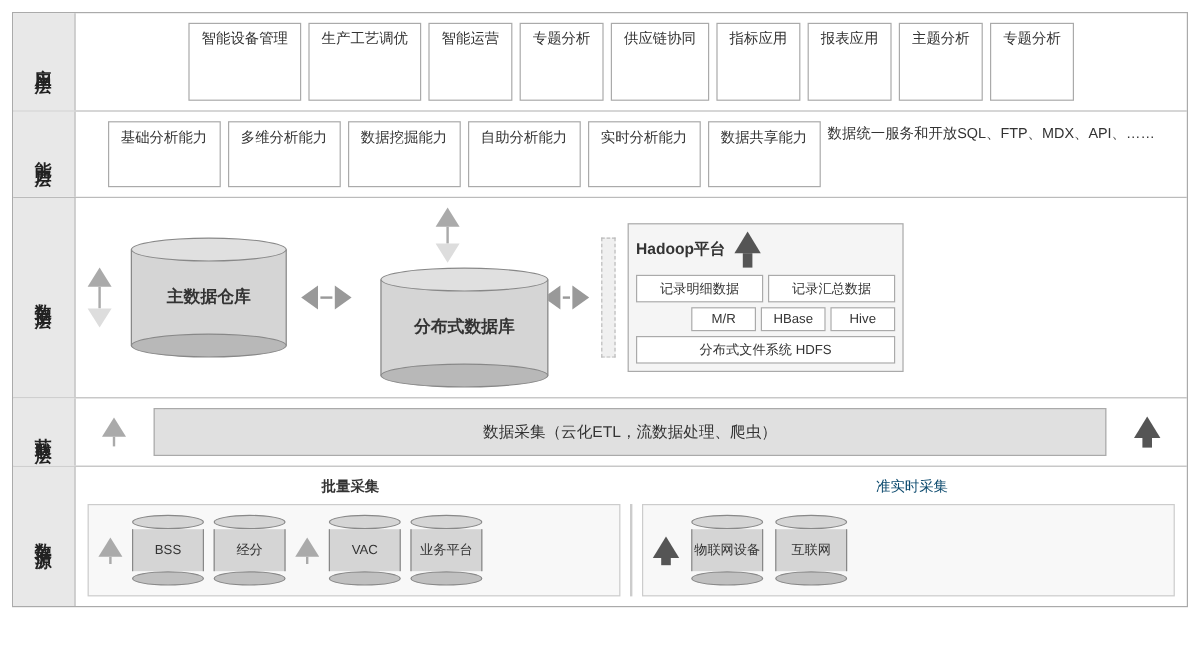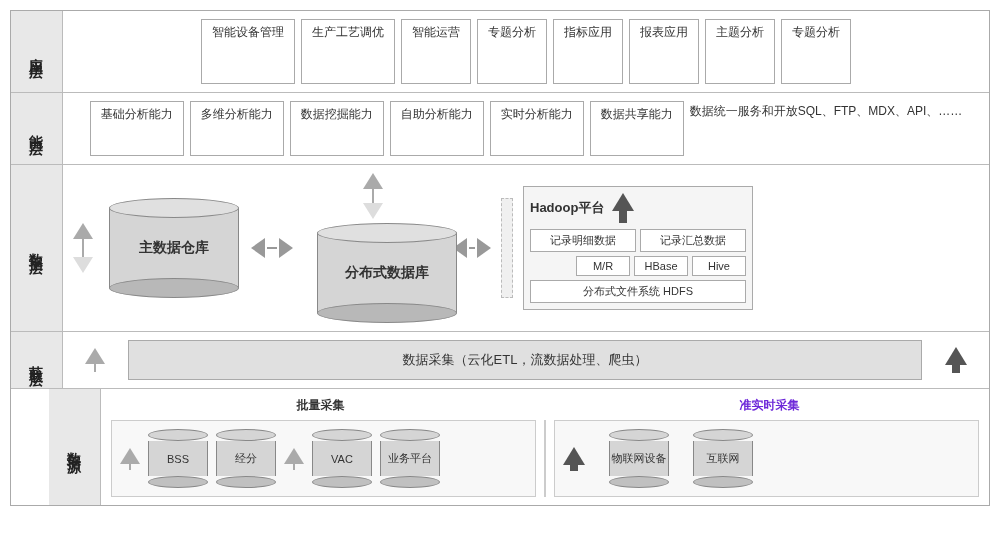--- a/index.html
+++ b/index.html
@@ -16,21 +16,20 @@
       margin: 10px auto;
       border: 1px solid #aaa;
       background: #fff;
     }
     .layer-row {
       display: flex;
       border-bottom: 1px solid #bbb;
     }
     .layer-row:last-child {
       border-bottom: none;
-      margin-left: 38px;
     }
     .layer-label {
       width: 52px;
       min-width: 52px;
       background: #e8e8e8;
       display: flex;
       align-items: center;
       justify-content: center;
       font-size: 14px;
       font-weight: bold;
@@ -289,20 +288,21 @@
 <div class="main-container">
 
   <div class="layer-row row-app">
     <div class="layer-label">应用层</div>
     <div class="layer-content">
       <div class="app-row1">
         <div class="tag-box">智能设备管理</div>
         <div class="tag-box">生产工艺调优</div>
         <div class="tag-box">智能运营</div>
         <div class="tag-box">专题分析</div>
+        <div class="tag-box">供应链协同</div>
       </div>
       <div class="app-row2">
         <div class="tag-box">指标应用</div>
         <div class="tag-box">报表应用</div>
         <div class="tag-box">主题分析</div>
         <div class="tag-box">专题分析</div>
       </div>
     </div>
   </div>
 
@@ -413,21 +413,21 @@
   <div class="layer-row row-src">
     <div class="layer-label">数据源</div>
     <div style="flex:1;padding:8px 10px;display:flex;flex-direction:column;gap:6px;">
 
       <div style="display:flex;align-items:center;">
         <div style="flex:1;display:flex;justify-content:center;">
           <span style="font-size:12px;font-weight:bold;color:#333;">批量采集</span>
         </div>
         <div style="width:1px;background:transparent;min-width:30px;"></div>
         <div style="flex:1;display:flex;justify-content:center;">
-          <span style="font-size:12px;font-weight:bold;color:#6d28d9;">准实时采集</span>
+          <span style="font-size:12px;font-weight:normal;color:#0c4a6e;">准实时采集</span>
         </div>
       </div>
 
       <div style="display:flex;gap:8px;align-items:center;">
 
         <div style="display:flex;align-items:center;gap:8px;flex:1;border:1px solid #ccc;padding:8px;background:#f8f8f8;">
 
           <div style="display:flex;flex-direction:column;align-items:center;">
             <div class="up-arrow-gray"></div>
             <div style="width:2px;height:6px;background:#aaa;"></div>
@@ -453,21 +453,21 @@
           </div>
           <div class="disk">
             <div class="disk-top"></div>
             <div class="disk-mid">业务平台</div>
             <div class="disk-bot"></div>
           </div>
         </div>
 
         <div style="width:2px;background:#ccc;align-self:stretch;"></div>
 
-        <div style="display:flex;align-items:center;gap:24px;flex:1;border:1px solid #ccc;padding:8px;background:#f8f8f8;">
+        <div style="display:flex;align-items:center;gap:10px;flex:1;border:1px solid #ccc;padding:8px;background:#f8f8f8;">
           <div style="display:flex;flex-direction:column;align-items:center;">
             <div class="up-arrow-dark"></div>
             <div style="width:8px;height:6px;background:#555;"></div>
           </div>
           <div class="disk">
             <div class="disk-top"></div>
             <div class="disk-mid">物联网设备</div>
             <div class="disk-bot"></div>
           </div>
           <div class="disk">

